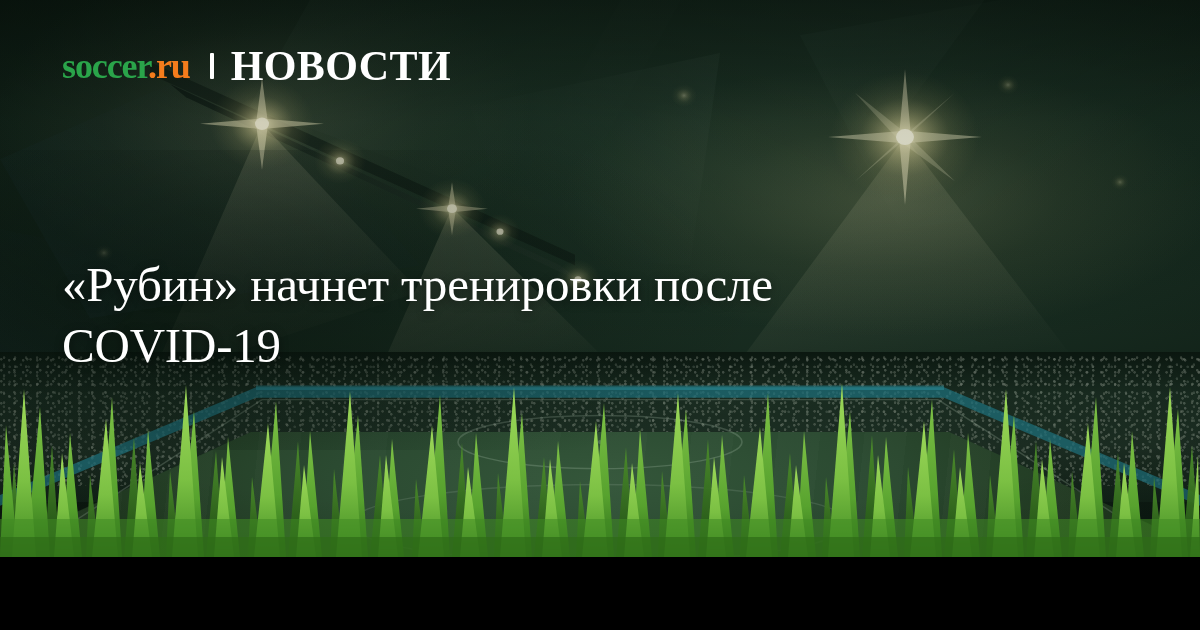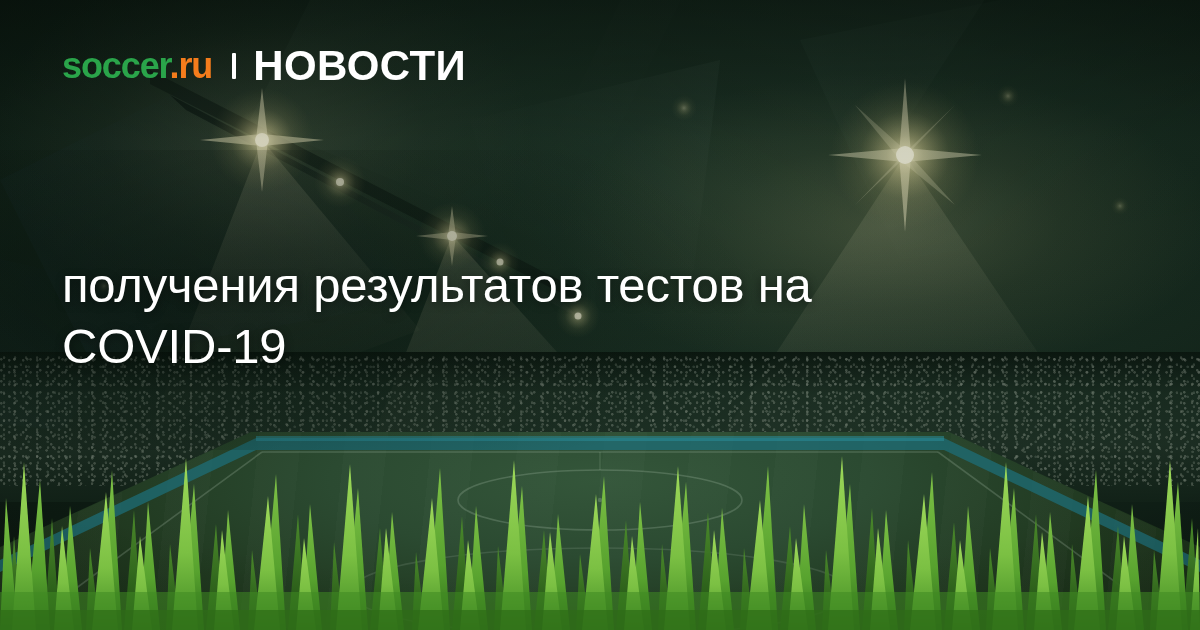--- a/index.html
+++ b/index.html
@@ -3,23 +3,23 @@
 <meta charset="utf-8">
 <style>
   html, body {
     margin: 0;
     padding: 0;
     background: #000;
   }
   #card {
     position: relative;
     width: 1200px;
-    height: 630px;
+    height: 557px;
     overflow: hidden;
-    font-family: Liberation Sans, sans-serif;
+    font-family: Liberation Serif, serif;
     background: #0a1a10;
   }
 
   
   .layer { position: absolute; inset: 0; }
 
   
   #bg-base {
     background:
       radial-gradient(120% 95% at 62% 30%, #20382a 0%, #16291e 38%, #0d1b13 66%, #081109 100%);
@@ -419,17 +419,17 @@
     </svg>
   </div>
 
   <div id="header">
     <div id="brand"><span id="brand-soccer">soccer</span><span id="brand-ru">.ru</span></div>
     <div id="header-divider"></div>
     <div id="section-label">НОВОСТИ</div>
   </div>
 
   <h1 id="headline">
-    <span class="hl-line">получения результатов тестов на</span>
+    <span class="hl-line">«Рубин» начнет тренировки после</span>
     <span class="hl-line">COVID-19</span>
   </h1>
 
 </div>
 
 </body></html>

